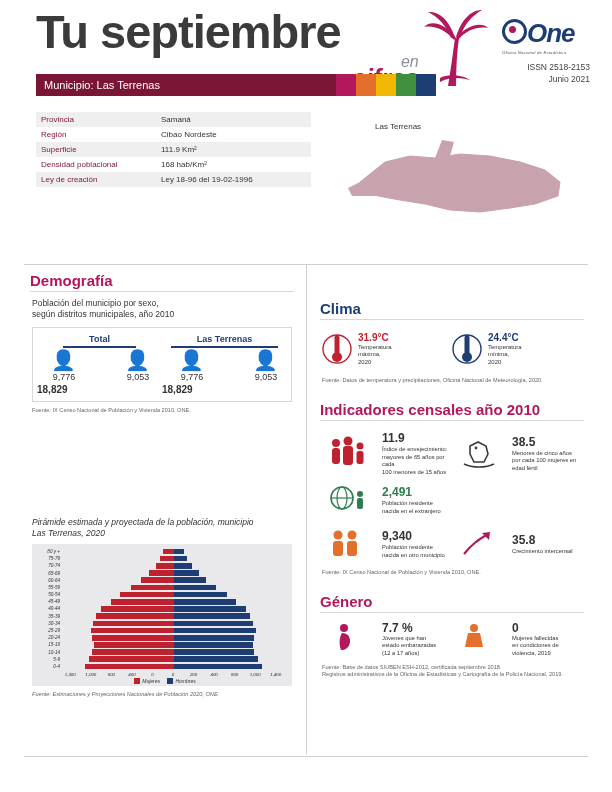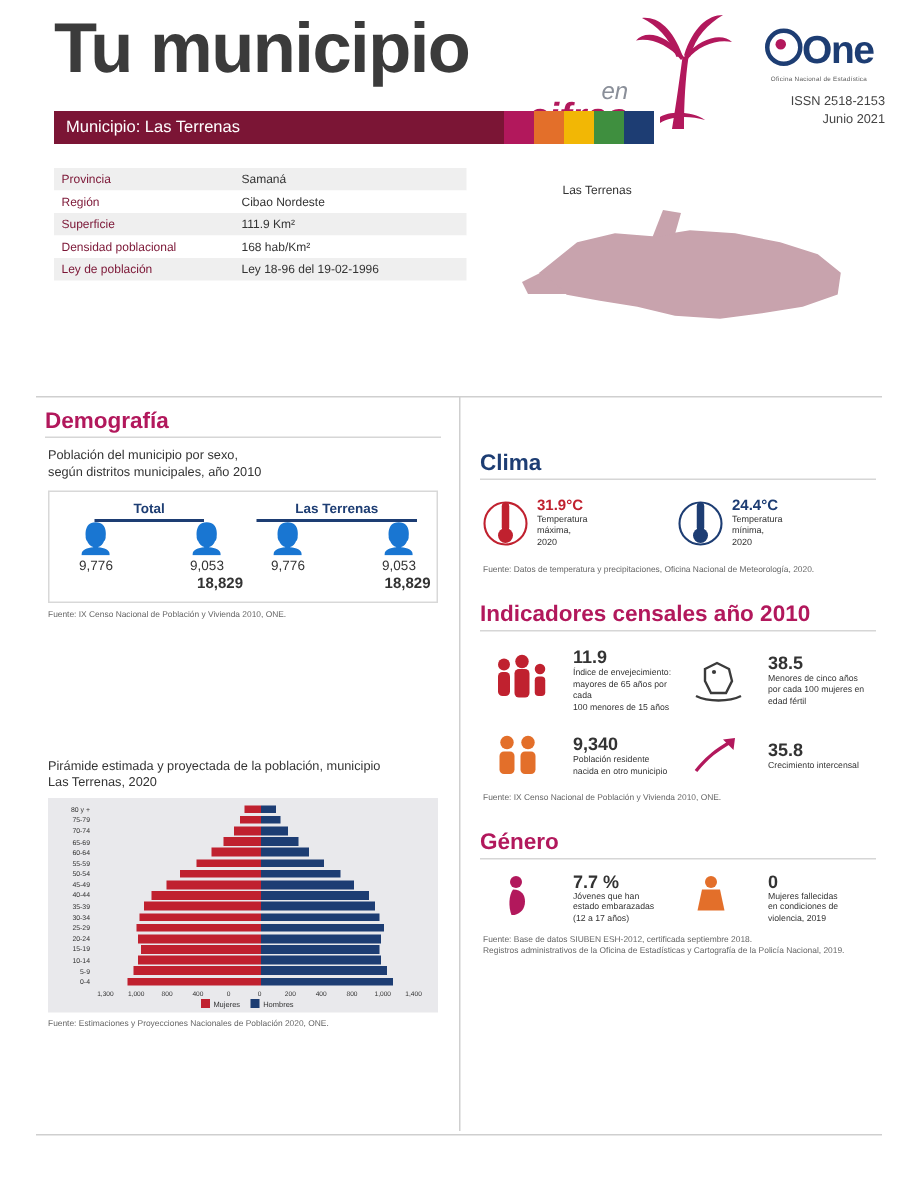--- a/index.html
+++ b/index.html
@@ -20,21 +20,21 @@
     font-size:47px;font-weight:bold;color:#3b3b3b;
     letter-spacing:-1px;line-height:1;
   }
   .hdr-sub{
     position:absolute;left:352px;top:54px;
     text-align:right;line-height:1;font-style:italic;
   }
   .hdr-sub .en{font-size:16px;color:#8a8f99;display:block;text-align:right;}
   .hdr-sub .cifras{font-size:25px;color:#b2185c;font-weight:bold;display:block;margin-top:-4px;}
   .palm{position:absolute;left:420px;top:8px;width:70px;height:80px;}
-  .logo-box{position:absolute;right:22px;top:18px;text-align:center;width:88px;}
+  .logo-box{position:absolute;right:22px;top:18px;text-align:left;width:88px;font-style:italic;}
   .logo-one{font-size:26px;font-weight:bold;color:#1d3d73;letter-spacing:-1px;}
   .logo-one .o{display:inline-block;width:19px;height:19px;border:3px solid #1d3d73;border-radius:50%;vertical-align:-2px;position:relative;}
   .logo-one .o:after{content:"";position:absolute;left:4px;top:4px;width:7px;height:7px;border-radius:50%;background:#b2185c;}
   .logo-cap{font-size:4.2px;color:#555;letter-spacing:.2px;margin-top:1px;}
   .issn{position:absolute;right:22px;top:62px;font-size:8.5px;color:#444;text-align:right;}
   .issn .date{display:block;margin-top:2px;}
 
   
   .band{position:absolute;left:36px;top:74px;width:300px;height:22px;background:#7b1535;}
   .band .muni{position:absolute;left:8px;top:5px;color:#fff;font-size:11px;}
@@ -73,24 +73,24 @@
   .popbox .hdr div{flex:1;text-align:center;}
   .popbox .hdr div span{border-bottom:2px solid #1d3d73;padding:0 26px 2px 26px;margin-top:18px;}
   .popgrid{display:flex;margin-top:6px;}
   .popcell{flex:1;display:flex;justify-content:center;gap:20px;}
   .pp{width:54px;text-align:center;}
   .pp .fig{font-size:20px;line-height:20px;}
   .pp .num{font-size:9px;color:#333;margin-top:2px;}
   .m-blue{color:#1d3d73;}
   .m-red{color:#c0212f;}
   .totrow{display:flex;margin-top:2px;}
-  .totrow div{flex:1;text-align:right;font-size:10px;font-weight:bold;color:#333;}
-
-  
-  .pyr-wrap{margin:4px 8px;}
+  .totrow div{flex:1;text-align:left;font-size:10px;font-weight:bold;color:#333;}
+
+  
+  .pyr-wrap{margin:16px 8px;font-style:italic;}
   .pyr-title{font-size:8.5px;color:#333;margin:0 0 4px 0;line-height:1.35;}
   .pyr-box{background:#e9e9ec;padding:4px 6px 2px 6px;position:relative;}
   .pyr-legend{font-size:5px;color:#333;text-align:center;margin-top:1px;}
   .pyr-legend i{display:inline-block;width:6px;height:6px;vertical-align:-1px;margin:0 2px 0 6px;}
   .pyr-row{display:flex;align-items:center;height:7.2px;}
   .pyr-lab{width:22px;font-size:4.6px;color:#333;text-align:right;padding-right:2px;}
   .pyr-bars{flex:1;display:flex;align-items:center;justify-content:center;position:relative;height:7.2px;}
   .bar-l{background:#c0212f;height:5.6px;}
   .bar-r{background:#1d3d73;height:5.6px;}
   .half{width:50%;display:flex;height:7.2px;align-items:center;}
@@ -119,21 +119,21 @@
   .gen-cap{font-size:5.8px;color:#333;line-height:1.3;}
 
   .footline{position:absolute;left:24px;top:756px;width:564px;height:1px;background:#cfcfcf;}
 </style>
 </head>
 <body>
 
 <div class="page">
 
   <div class="header">
-    <div class="hdr-title">Tu municipio</div>
+    <div class="hdr-title">Tu septiembre</div>
     <div class="hdr-sub">
       <span class="en">en</span>
       <span class="cifras">cifras</span>
     </div>
 
     <svg class="palm" viewBox="0 0 70 80">
       <path d="M35 30 C33 45 31 60 28 78 L36 78 C36 60 37 44 39 30 Z" fill="#b2185c"></path>
       <path d="M36 30 C48 16 62 14 68 20 C58 18 46 22 38 32 Z" fill="#b2185c"></path>
       <path d="M36 30 C24 14 10 12 4 19 C14 17 26 22 34 32 Z" fill="#b2185c"></path>
       <path d="M36 29 C42 10 52 2 62 2 C52 8 44 16 40 30 Z" fill="#b2185c"></path>
@@ -175,21 +175,21 @@
           </tr>
       <tr>
             <td class="k">Superficie</td>
             <td>111.9 Km²</td>
           </tr>
       <tr>
             <td class="k">Densidad poblacional</td>
             <td>168 hab/Km²</td>
           </tr>
       <tr>
-            <td class="k">Ley de población</td>
+            <td class="k">Ley de creación</td>
             <td>Ley 18-96 del 19-02-1996</td>
           </tr>
     </tbody>
       </table>
   </div>
 
   <div class="map">
     <svg viewBox="0 0 260 135" width="260" height="135">
       <path d="M30 70 L55 50 L80 44 L105 46 L130 42 L160 44 L190 50 L215 58 L230 70
                L228 84 L205 92 L180 96 L150 100 L120 98 L95 92 L70 88 L48 84 Z" fill="#c8a3ad" stroke="#c8a3ad"></path>
@@ -529,20 +529,36 @@
           <div>
             <div class="ind-val">38.5</div>
             <div class="ind-cap" style="white-space:pre-line">Menores de cinco años
 por cada 100 mujeres en
 edad fértil</div>
           </div>
         </div>
       </div>
 
       <div class="ind-row">
+        <div class="ind-item">
+          <svg class="ind-ico" viewBox="0 0 54 40">
+            <circle cx="20" cy="18" r="11" fill="none" stroke="#2f7d4f" stroke-width="1.6"></circle>
+            <ellipse cx="20" cy="18" rx="5" ry="11" fill="none" stroke="#2f7d4f" stroke-width="1.2"></ellipse>
+            <line x1="9" y1="18" x2="31" y2="18" stroke="#2f7d4f" stroke-width="1.2"></line>
+            <g fill="#2f7d4f">
+                <circle cx="38" cy="14" r="3"></circle>
+                <rect x="35" y="18" width="6" height="11" rx="2"></rect>
+              </g>
+          </svg>
+          <div>
+            <div class="ind-val" style="color:#2f7d4f">2,491</div>
+            <div class="ind-cap" style="white-space:pre-line">Población residente
+nacida en el extranjero</div>
+          </div>
+        </div>
         <div class="ind-item"></div>
       </div>
 
       <div class="ind-row">
         <div class="ind-item">
           <svg class="ind-ico" viewBox="0 0 54 40">
             <g fill="#e36f2a">
               <circle cx="16" cy="11" r="4.5"></circle>
                 <rect x="11" y="17" width="10" height="15" rx="3"></rect>
               <circle cx="30" cy="11" r="4.5"></circle>

